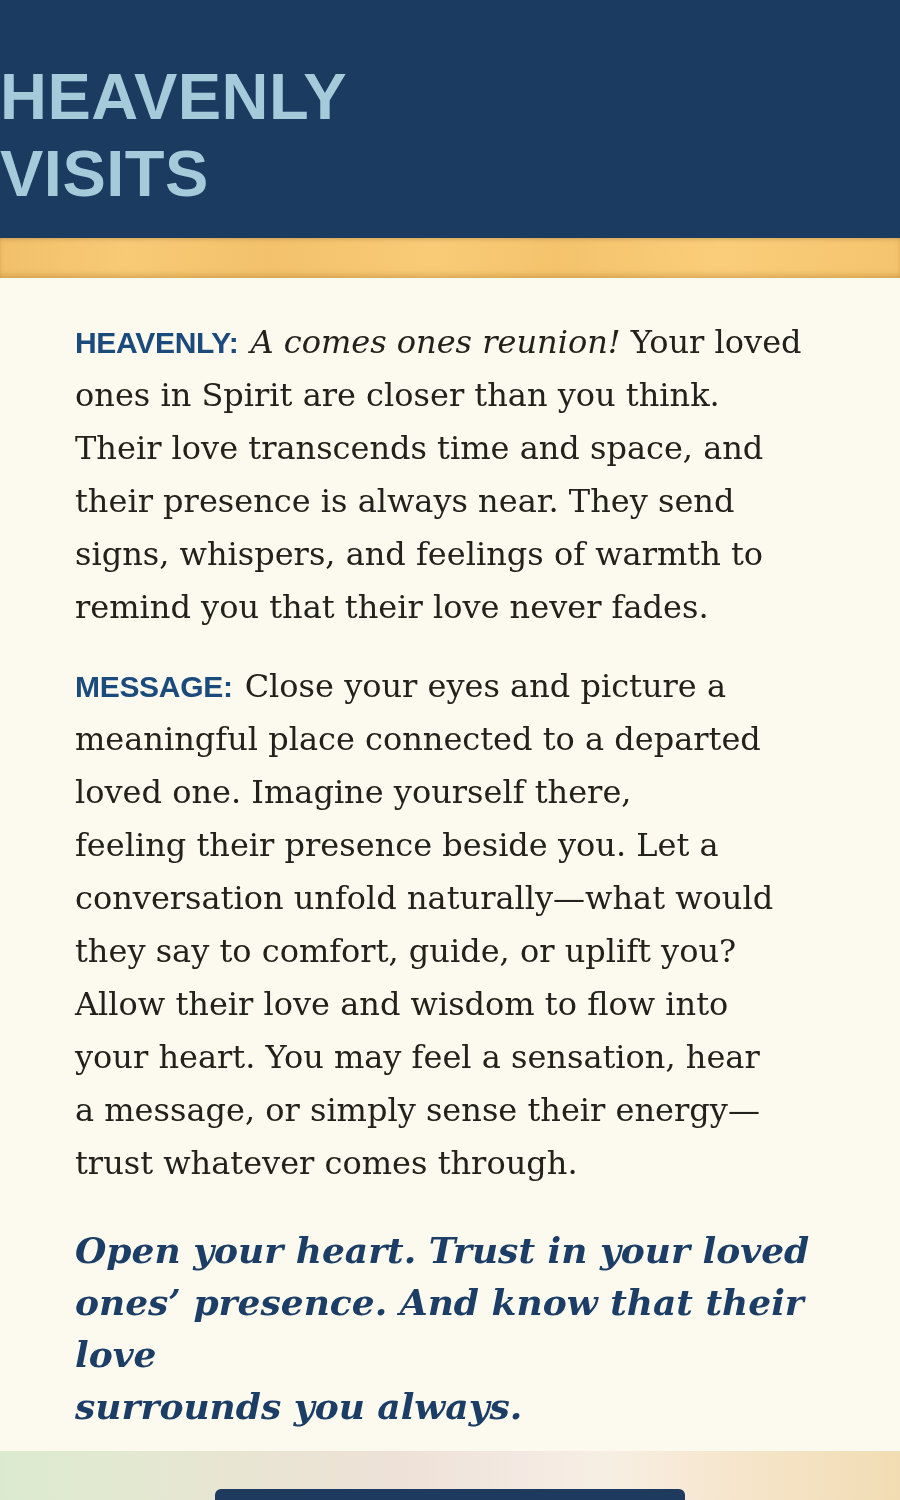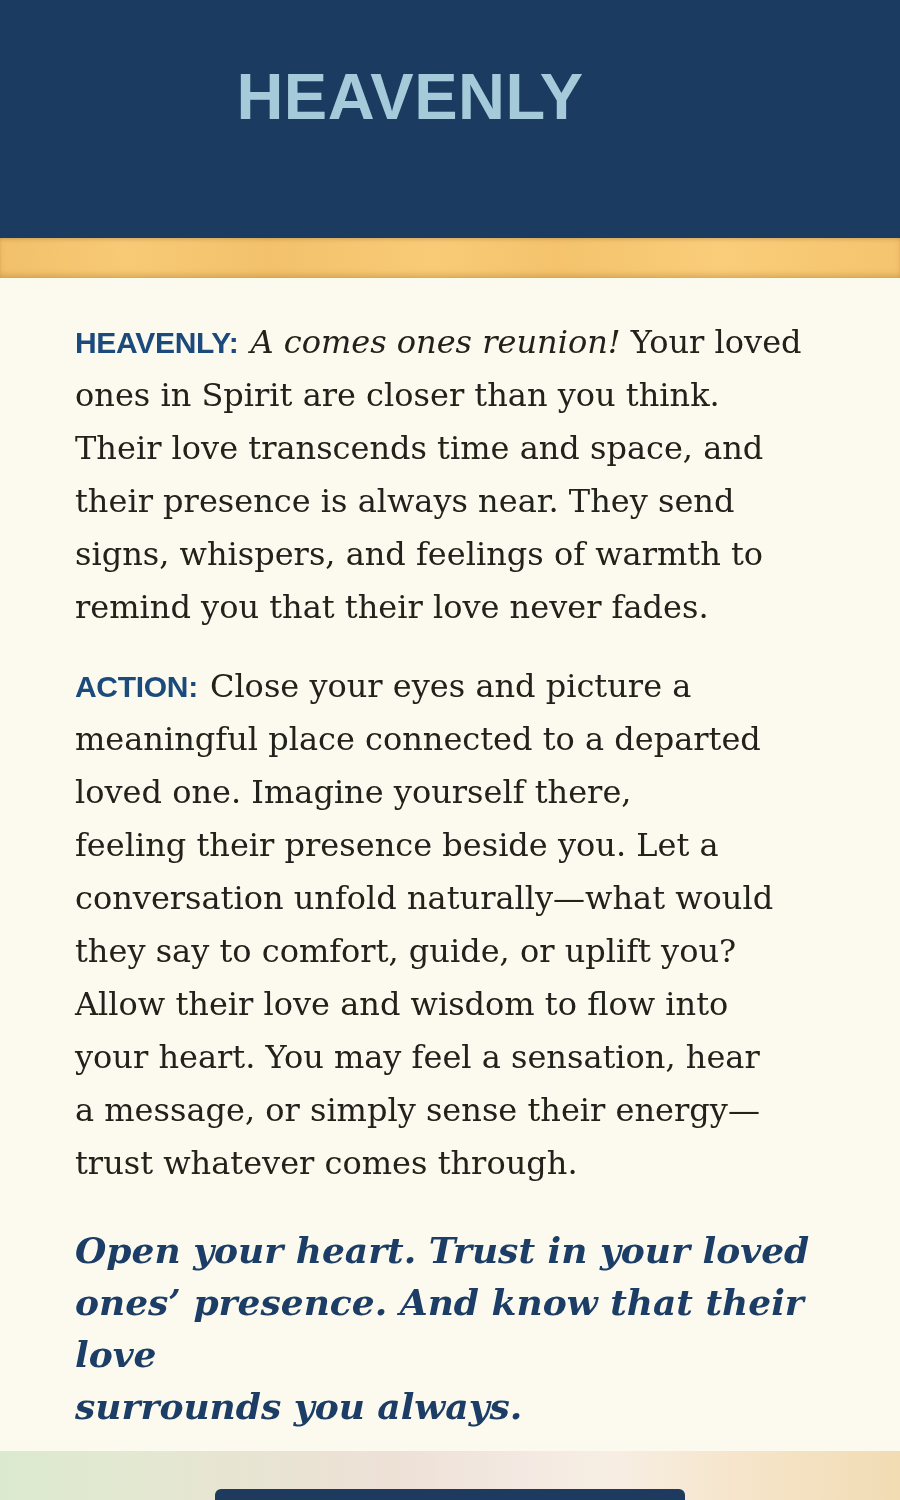--- a/index.html
+++ b/index.html
@@ -10,21 +10,21 @@
     background: var(--body-bg, #FCFAEE);
     overflow: hidden;
     font-family: "DejaVu Serif", "Liberation Serif", serif;
   }
   .card-header {
     position: absolute; top: 0; left: 0; right: 0;
     height: 238px;
     background: var(--header-bg, #1B3B60);
     box-sizing: border-box;
     padding: 58px 80px 0 0;
-    text-align: center;
+    text-align: left;
   }
   .card-title {
     margin: 0;
     font-family: "Liberation Sans", sans-serif;
     font-weight: 700;
     font-size: 65px;
     line-height: 77px;
     letter-spacing: 0.5px;
     color: var(--header-text, #A5CBDA);
   }
@@ -89,34 +89,35 @@
     background: var(--home-indicator, #1E3A5F);
   }
 </style>
 </head>
 <body>
 
 <div class="card">
   <header class="card-header">
     <h1 class="card-title">
         <span>HEAVENLY</span>
+        <span>VISITS</span>
       </h1>
   </header>
 
   <div class="gold-stripe"></div>
 
   <main class="card-body">
     <p class="para"><span class="label">HEAVENLY:</span><span class="lead-italic">A comes ones reunion!</span><span class="multiline">Your loved
 ones in Spirit are closer than you think.
 Their love transcends time and space, and
 their presence is always near. They send
 signs, whispers, and feelings of warmth to
 remind you that their love never fades.</span></p>
 
-    <p class="para"><span class="label">ACTION:</span><span class="multiline">Close your eyes and picture a
+    <p class="para"><span class="label">MESSAGE:</span><span class="multiline">Close your eyes and picture a
 meaningful place connected to a departed
 loved one. Imagine yourself there,
 feeling their presence beside you. Let a
 conversation unfold naturally—what would
 they say to comfort, guide, or uplift you?
 Allow their love and wisdom to flow into
 your heart. You may feel a sensation, hear
 a message, or simply sense their energy—
 trust whatever comes through.</span></p>
 

